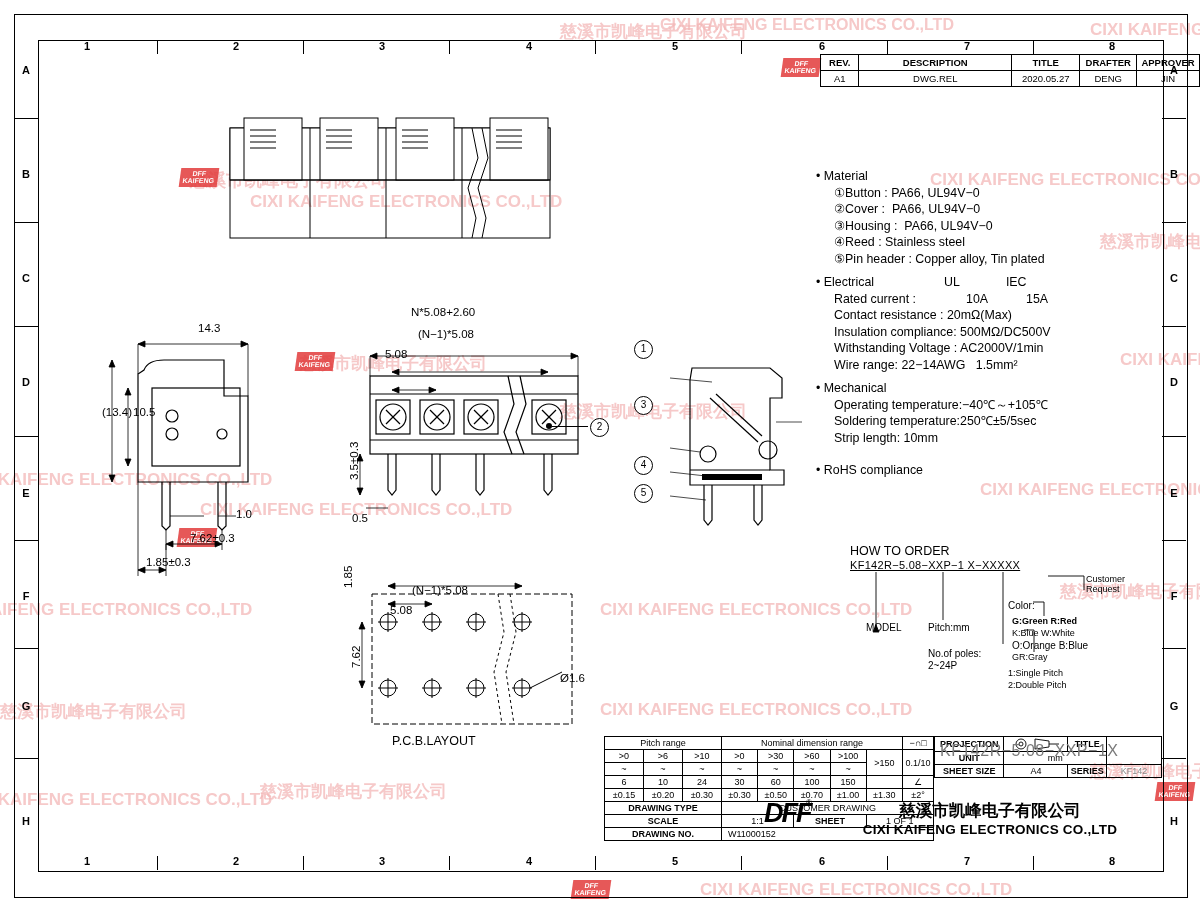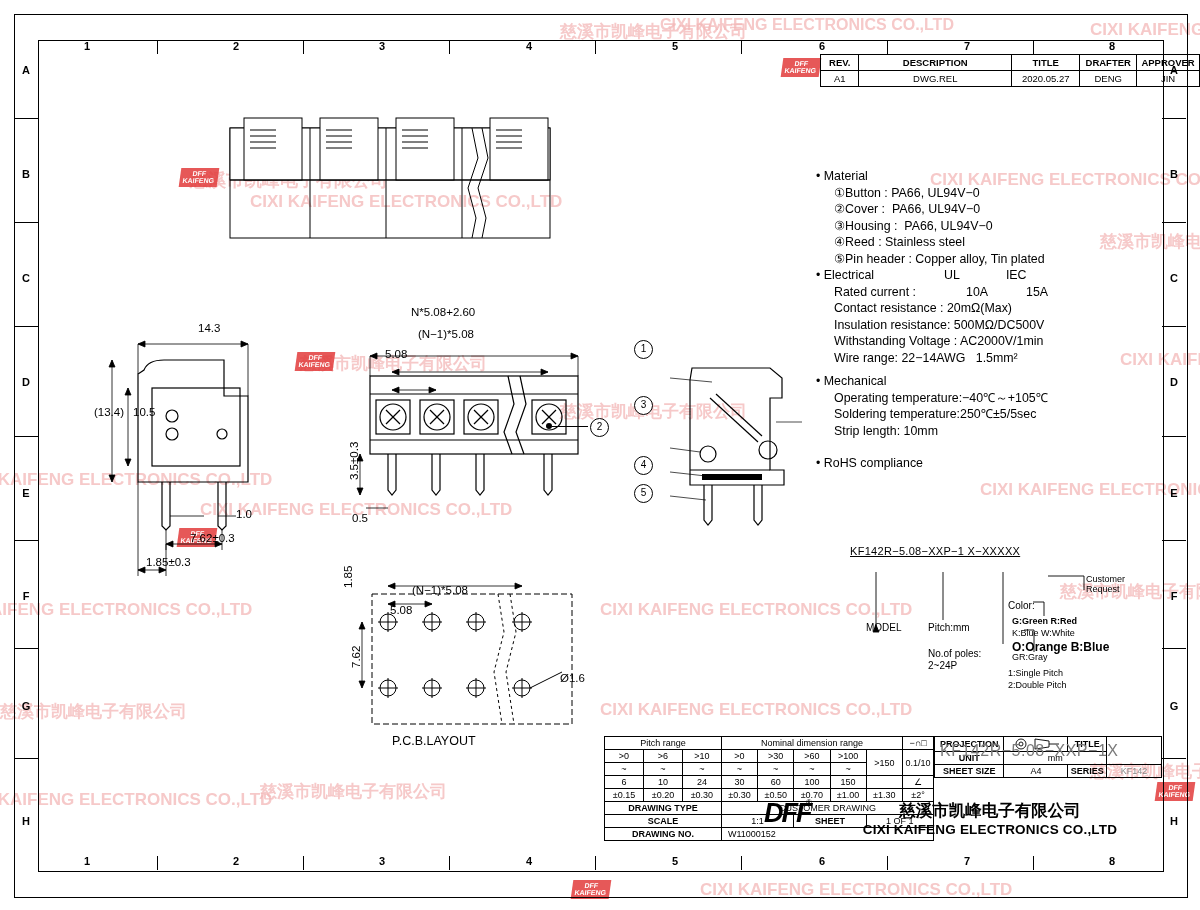--- a/index.html
+++ b/index.html
@@ -275,21 +275,21 @@
         <line x1="122" y1="200" x2="122" y2="220"></line>
 
       <line x1="38" y1="240" x2="66" y2="240"></line>
       <path d="M38 240 l7 -3 v6 z" fill="#000"></path>
         <path d="M66 240 l-7 -3 v6 z" fill="#000"></path>
       <line x1="38" y1="152" x2="38" y2="246"></line>
         <line x1="66" y1="214" x2="66" y2="246"></line>
     </g>
   </svg>
   <div class="lbl" style="left:198px;top:322px;">14.3</div>
-  <div class="lbl" style="left:94px;top:406px;text-align:center;">(13.4)</div>
+  <div class="lbl" style="left:102px;top:406px;text-align:center;">(13.4)</div>
   <div class="lbl" style="left:133px;top:406px;">10.5</div>
   <div class="lbl" style="left:236px;top:508px;">1.0</div>
   <div class="lbl" style="left:190px;top:532px;">7.62±0.3</div>
   <div class="lbl" style="left:146px;top:556px;">1.85±0.3</div>
 
   <svg width="280" height="200" style="position:absolute;left:352px;top:348px;">
     <g fill="none" stroke="#000" stroke-width="1.2">
       <rect x="18" y="28" width="208" height="78"></rect>
       <line x1="18" y1="46" x2="226" y2="46"></line>
       <line x1="18" y1="92" x2="226" y2="92"></line>
@@ -429,36 +429,37 @@
   <div class="ln" style="left:546px;top:423px;width:6px;height:6px;border-radius:50%;"></div>
 
   <div class="spec">
     <div class="row"><span class="bullet">•</span> <span>Material</span></div>
     <div class="row" style="padding-left:8px">①Button : PA66, UL94V−0</div>
     <div class="row" style="padding-left:8px">②Cover :  PA66, UL94V−0</div>
     <div class="row" style="padding-left:8px">③Housing :  PA66, UL94V−0</div>
     <div class="row" style="padding-left:8px">④Reed : Stainless steel</div>
     <div class="row" style="padding-left:8px">⑤Pin header : Copper alloy, Tin plated</div>
 
-    <div class="row" style=""><span class="bullet">•</span> <span>Electrical</span><span style="display:inline-block;width:70px"></span><span>UL</span><span style="display:inline-block;width:46px"></span><span>IEC</span></div>
+    <div class="row" style="margin-top:7px"><span class="bullet">•</span> <span>Electrical</span><span style="display:inline-block;width:70px"></span><span>UL</span><span style="display:inline-block;width:46px"></span><span>IEC</span></div>
     <div class="row" style="padding-left:8px"><span style="display:inline-block;width:132px">Rated current :</span><span style="display:inline-block;width:60px">10A</span><span>15A</span></div>
     <div class="row" style="padding-left:8px">Contact resistance : 20mΩ(Max)</div>
-    <div class="row" style="padding-left:8px">Insulation resistance: 500MΩ/DC500V</div>
+    <div class="row" style="padding-left:8px">Insulation compliance: 500MΩ/DC500V</div>
     <div class="row" style="padding-left:8px">Withstanding Voltage : AC2000V/1min</div>
     <div class="row" style="padding-left:8px">Wire range: 22−14AWG   1.5mm²</div>
 
     <div class="row" style="margin-top:7px"><span class="bullet">•</span> <span>Mechanical</span></div>
     <div class="row" style="padding-left:8px">Operating temperature:−40℃～+105℃</div>
     <div class="row" style="padding-left:8px">Soldering temperature:250℃±5/5sec</div>
     <div class="row" style="padding-left:8px">Strip length: 10mm</div>
 
     <div class="row" style="margin-top:16px"><span class="bullet">•</span> <span>RoHS compliance</span></div>
   </div>
 
   <div class="hto">
+    <div class="title">HOW TO ORDER</div>
     <div class="code u" style="margin-top:1px">KF142R−5.08−XXP−1 X−XXXXX</div>
   </div>
 
   <svg width="340" height="150" style="position:absolute;left:848px;top:572px;">
     <g stroke="#000" stroke-width="0.9" fill="none">
       <path d="M28 0 L28 60"></path>
         <path d="M28 60 l-3 -7 h6 z" fill="#000" transform="translate(0,7) rotate(180 28 53)"></path>
       <path d="M95 0 L95 48"></path>
       <path d="M155 0 L155 72"></path>
       <path d="M200 4 L236 4 L236 18"></path>
@@ -468,21 +469,21 @@
   </svg>
   <div class="lbl" style="left:866px;top:622px;font-size:10px;">MODEL</div>
   <div class="lbl" style="left:928px;top:622px;font-size:10px;">Pitch:mm</div>
   <div class="lbl" style="left:928px;top:648px;font-size:10px;">No.of poles:</div>
   <div class="lbl" style="left:928px;top:660px;font-size:10px;">2~24P</div>
   <div class="lbl" style="left:1086px;top:574px;font-size:9px;">Customer</div>
   <div class="lbl" style="left:1086px;top:584px;font-size:9px;">Request</div>
   <div class="lbl" style="left:1008px;top:600px;font-size:10px;">Color:</div>
   <div class="lbl" style="left:1012px;top:616px;font-size:9px;font-weight:bold;">G:Green        R:Red</div>
   <div class="lbl" style="left:1012px;top:628px;font-size:9px;">K:Blue        W:White</div>
-  <div class="lbl" style="left:1012px;top:640px;font-size:12px;font-weight:bold;">O:Orange     B:Blue</div>
+  <div class="lbl" style="left:1012px;top:640px;font-size:10px;">O:Orange     B:Blue</div>
   <div class="lbl" style="left:1012px;top:652px;font-size:9px;">GR:Gray</div>
   <div class="lbl" style="left:1008px;top:668px;font-size:9px;">1:Single Pitch</div>
   <div class="lbl" style="left:1008px;top:680px;font-size:9px;">2:Double  Pitch</div>
 
   <div class="tb">
 
     <table style="position:absolute;left:0;top:0;width:330px;">
       <tbody>
           <tr>
         <td colspan="3" style="width:108px">Pitch range</td>

